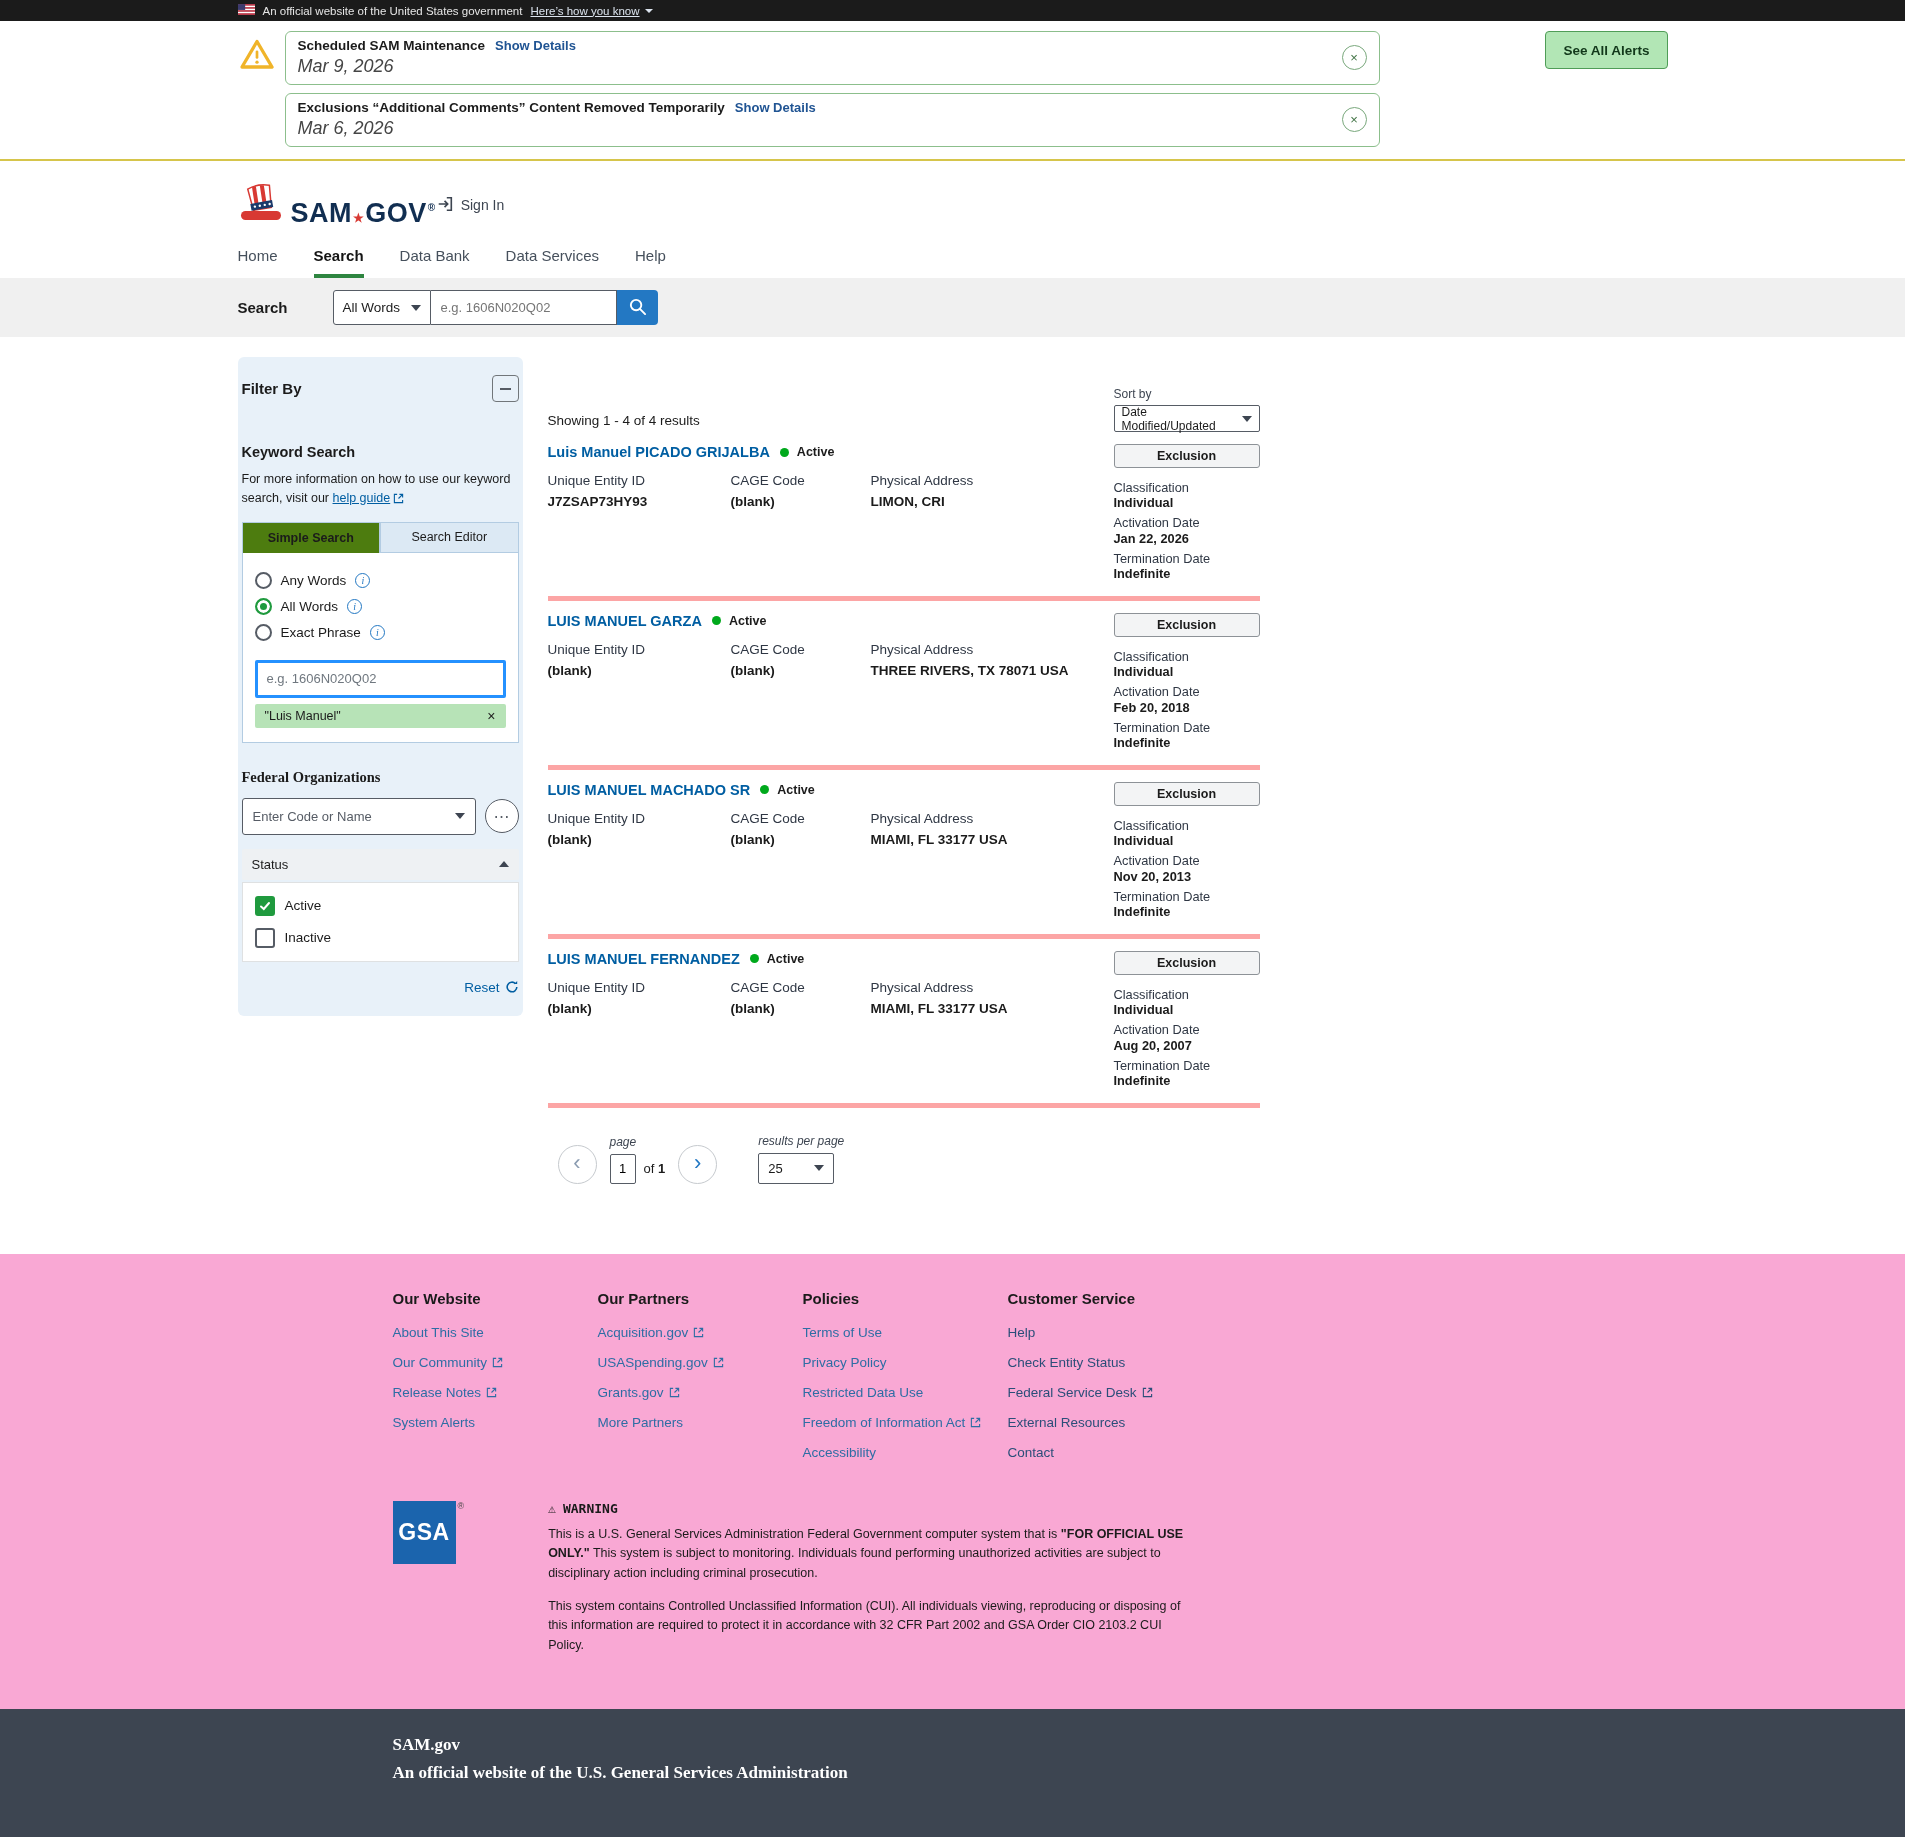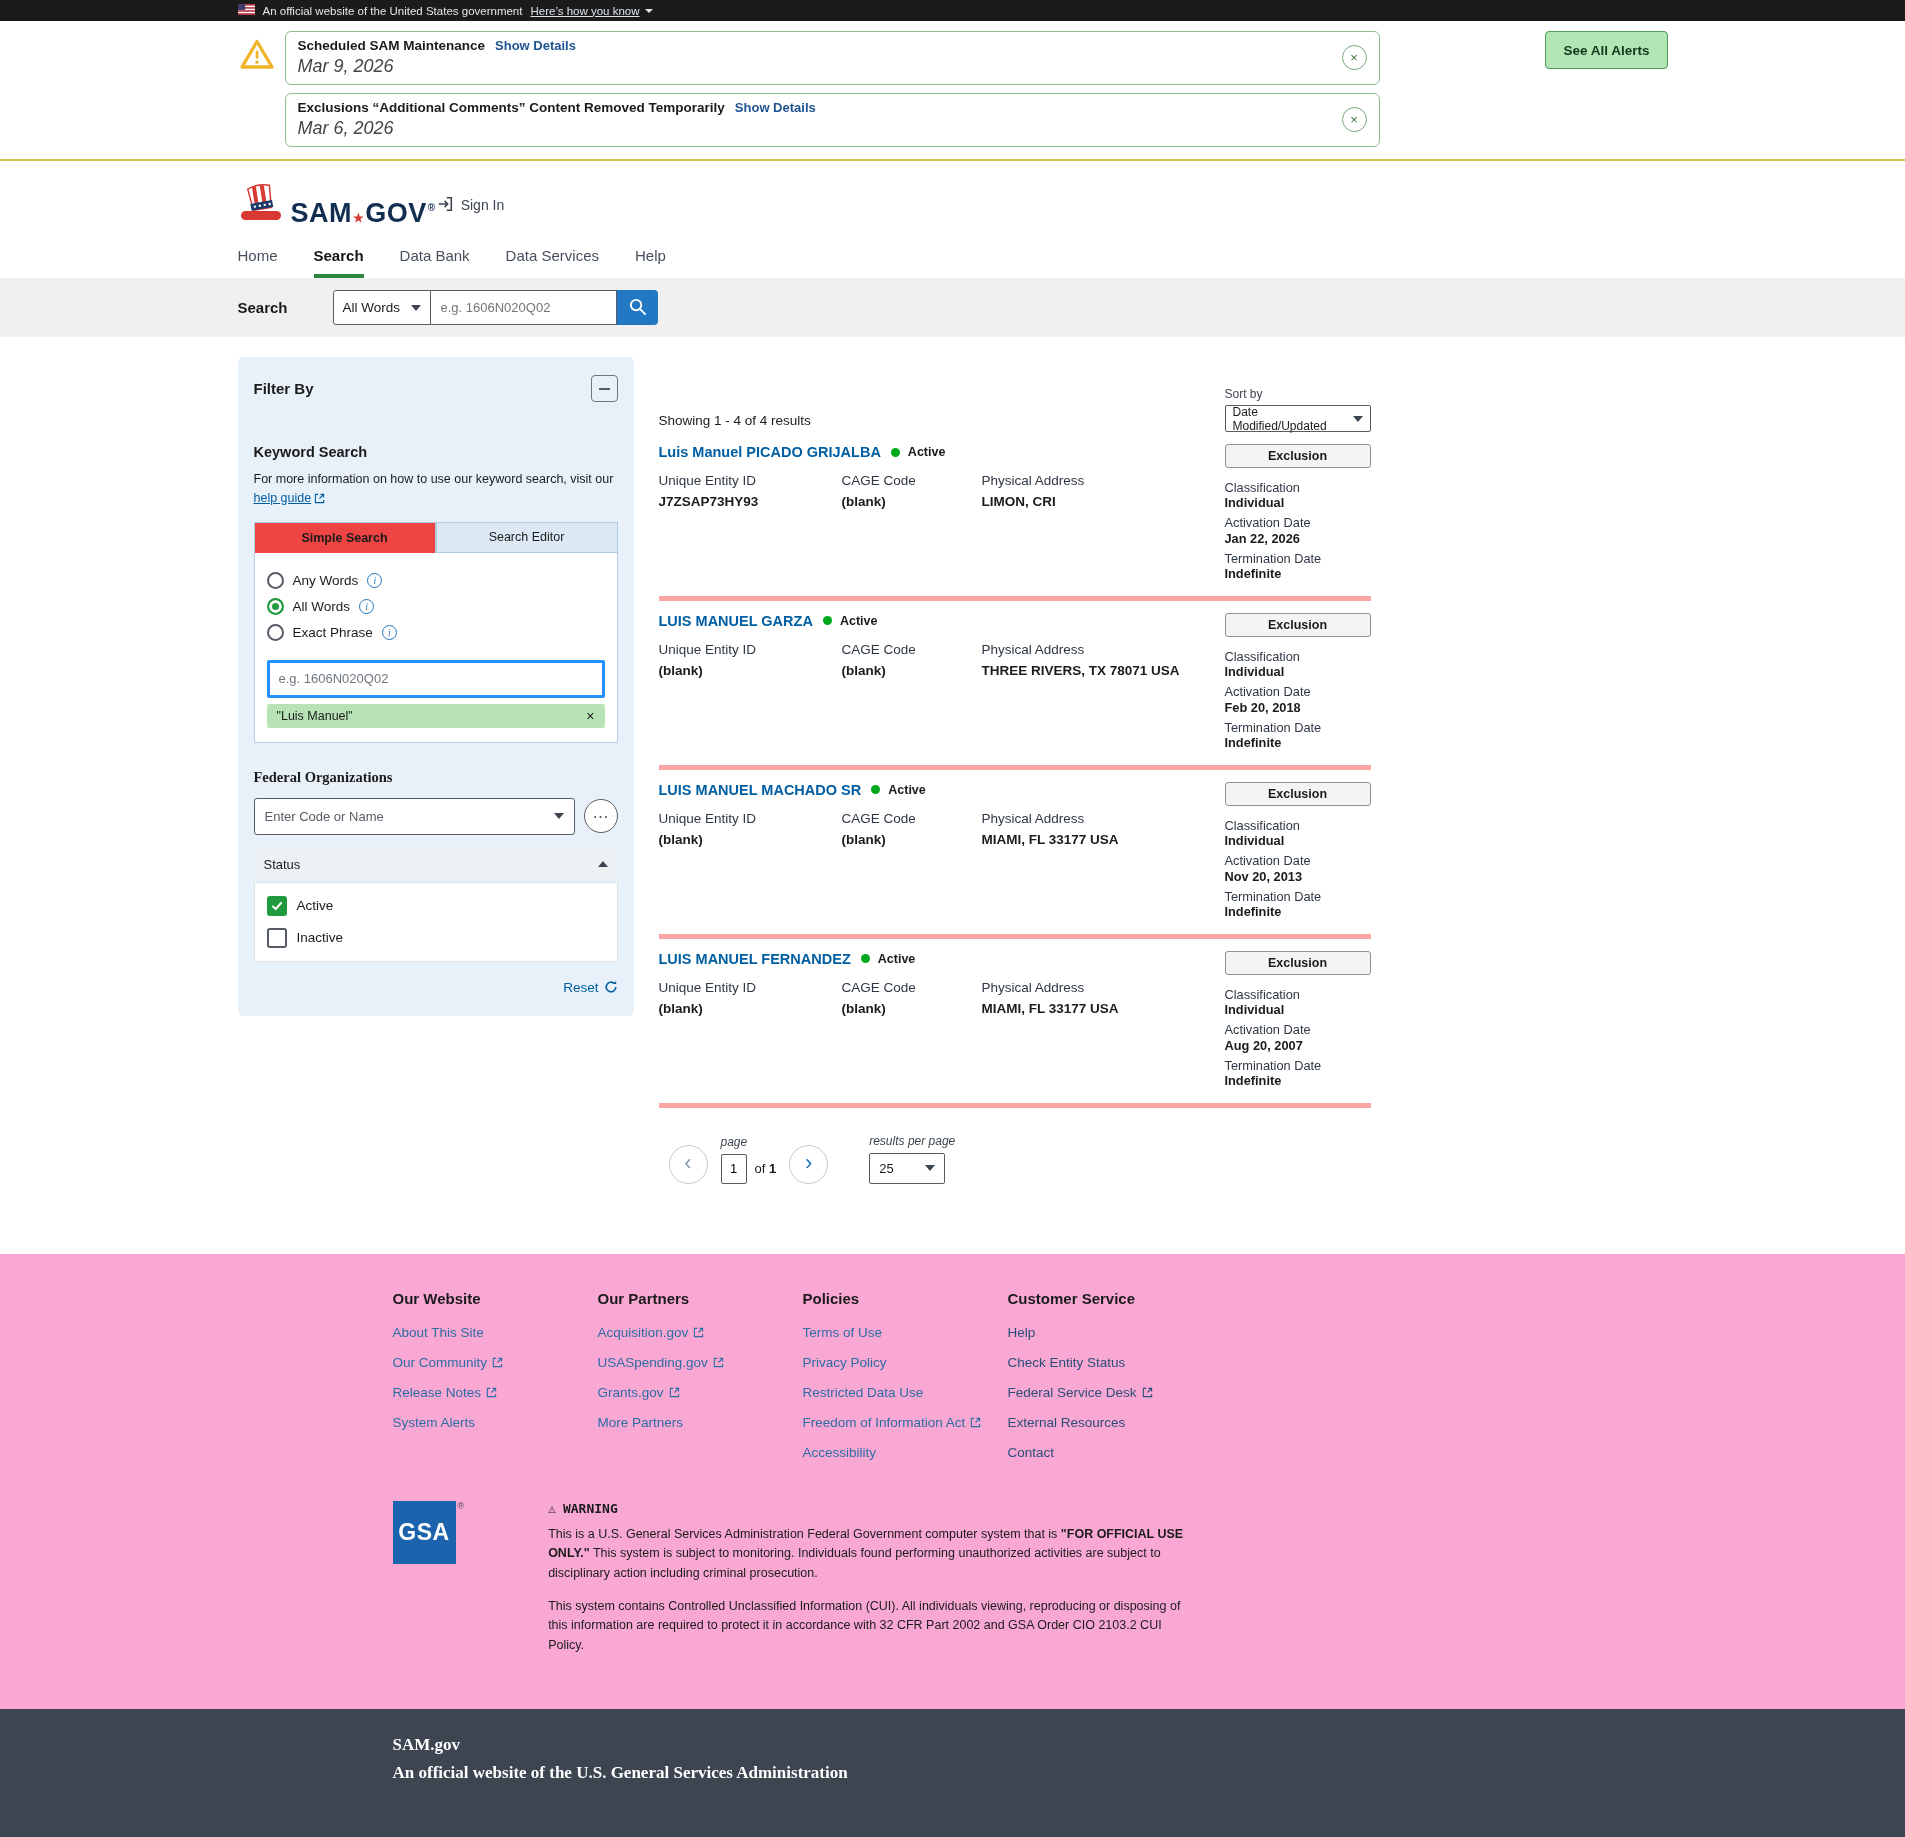--- a/index.html
+++ b/index.html
@@ -52,31 +52,31 @@
   .chev-up { width: 0; height: 0; border-left: 5px solid transparent; border-right: 5px solid transparent; border-bottom: 6px solid #3d4551; }
   .search-input { width: 186px; height: 35px; border: 1px solid #565c65; border-left: none; padding: 0 10px; font-size: 13px; font-family: inherit; color: #1b1b1b; }
   .search-input::placeholder { color: #757575; }
   .search-btn { width: 41px; height: 35px; background: #2378c3; border: none; border-radius: 0 4px 4px 0; display: flex; align-items: center; justify-content: center; }
 
   
   .main-area { padding: 20px 0 70px; background: #fff; }
   .main-cols { display: flex; gap: 25px; align-items: flex-start; }
 
   
-  .filter-panel { width: 396px; background: #e8f1f9; border-radius: 6px; padding: 18px 16px 20px; }
+  .filter-panel { width: 285px; background: #e8f1f9; border-radius: 6px; padding: 18px 4px 20px; }
   .filter-head { display: flex; justify-content: space-between; align-items: center; }
   .filter-title { font-weight: bold; font-size: 15px; }
   .collapse-btn { width: 27px; height: 27px; border: 1px solid #71767a; border-radius: 4px; background: transparent; display: flex; align-items: center; justify-content: center; }
   .minus-bar { width: 11px; height: 2px; background: #565c65; display: block; }
   .kw-title { margin-top: 42px; font-weight: bold; font-size: 14.5px; }
   .kw-help { margin-top: 10px; font-size: 12.5px; line-height: 1.5; }
   .help-link { color: #005ea2; text-decoration: underline; display: inline-flex; align-items: center; gap: 3px; }
   .kw-tabs { display: flex; margin-top: 14px; }
   .kw-tab { flex: 1; height: 31px; display: flex; align-items: center; justify-content: center; font-size: 12.5px; border: 1px solid #b3cce2; background: #dce9f4; color: #1b1b1b; cursor: pointer; }
-  .kw-tab.active { background: #ef4444; font-weight: bold; border-bottom: none; }
+  .kw-tab.active { background: #4d7c0f; font-weight: bold; border-bottom: none; }
   .kw-card { background: #fff; border: 1px solid #b3cce2; border-top: none; padding: 10px 12px 14px; }
   .radio-row { display: flex; align-items: center; gap: 9px; margin: 9px 0; cursor: pointer; }
   .radio { width: 17px; height: 17px; border-radius: 50%; border: 2px solid #565c65; background: #fff; flex: none; }
   .radio.selected { border-color: #1f9a3e; background: #1f9a3e; box-shadow: inset 0 0 0 3px #fff; }
   .radio-label { font-size: 13.5px; }
   .info-icon { width: 15px; height: 15px; border: 1px solid #2378c3; border-radius: 50%; color: #2378c3; font-size: 10px; font-style: italic; font-family: "Liberation Serif", serif; display: flex; align-items: center; justify-content: center; cursor: pointer; flex: none; }
   .kw-input { margin-top: 10px; width: 100%; height: 38px; border: 3px solid #2491ff; border-radius: 2px; padding: 0 9px; font-size: 13px; font-family: inherit; }
   .kw-input::placeholder { color: #6f777f; }
   .kw-chip { margin-top: 6px; background: #b7e3b7; display: flex; align-items: center; justify-content: space-between; padding: 5px 10px; font-size: 12.5px; border-radius: 2px; }
   .chip-x { background: none; border: none; font-size: 14px; color: #1b1b1b; line-height: 1; }

